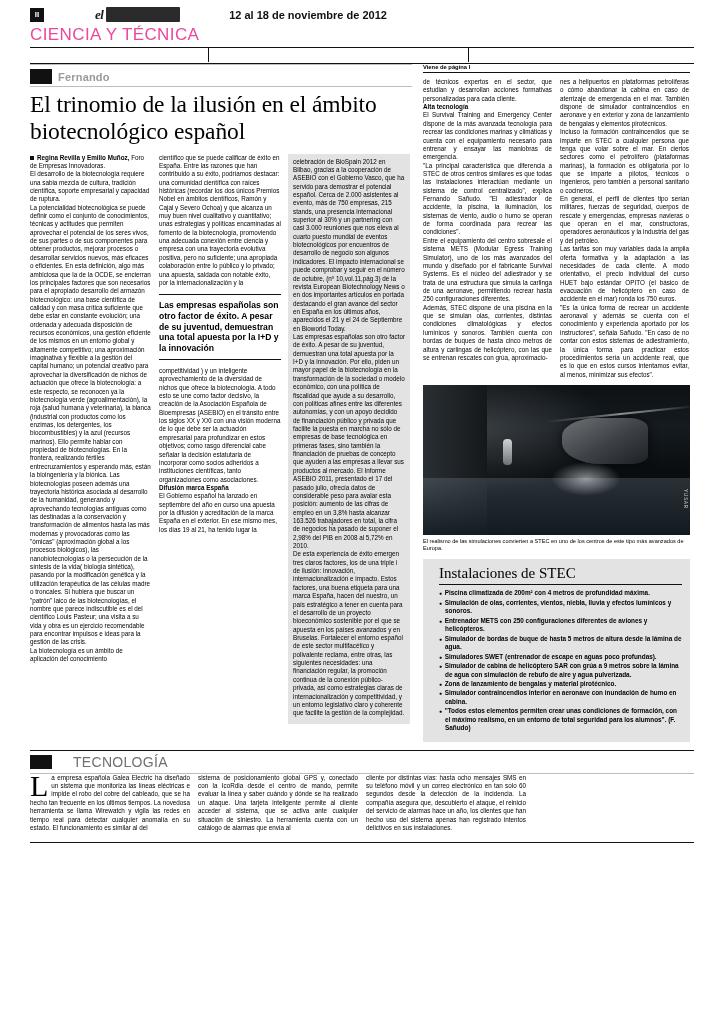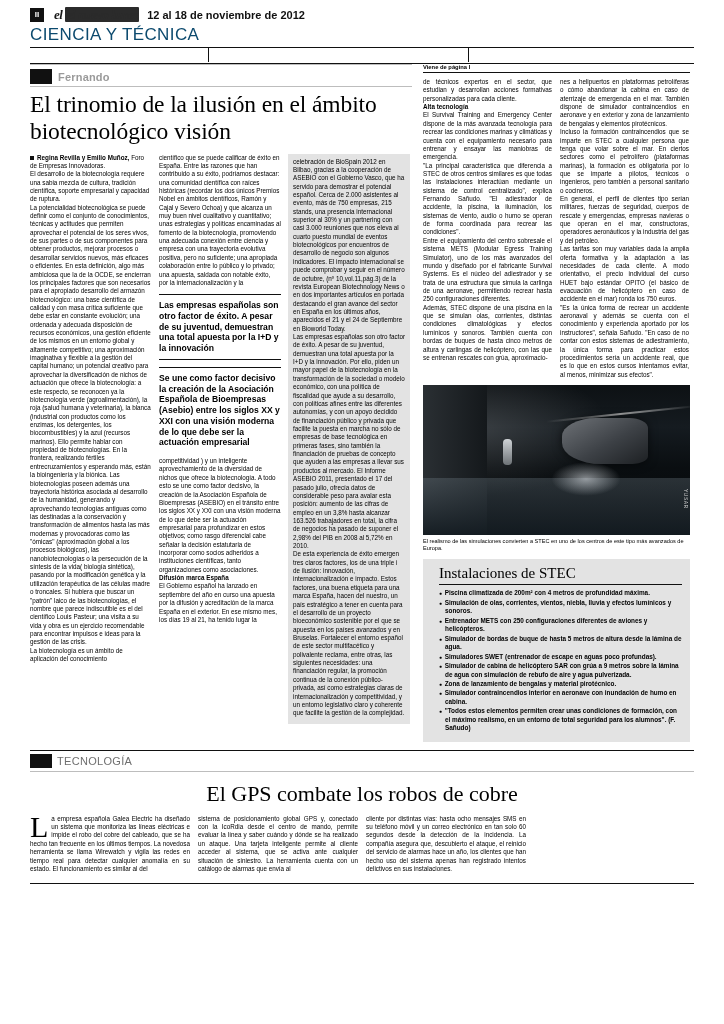--- a/index.html
+++ b/index.html
@@ -8,37 +8,37 @@
     width:724px; height:1024px;
     background:#ffffff;
     font-family:"Liberation Sans", sans-serif;
     color:#000;
     position:relative;
     overflow:hidden;
   }
   .page { width:724px; height:1024px; position:relative; padding:0 14px; }
 
   
-  .masthead { display:flex; align-items:center; height:22px; padding-top:8px; }
+  .masthead { display:flex; align-items:center; height:22px; padding-top:8px;gap:41px; }
   .folio-box {
     width:14px; height:14px; background:#111; color:#fff;
     font-size:8px; line-height:14px; text-align:center; font-weight:bold;
     margin-left:16px;
   }
   .logo {
     margin-left:10px; font-family:"Liberation Serif", serif;
     font-weight:bold; font-style:italic; font-size:13px;
     letter-spacing:-0.4px; color:#1a1a1a;
     filter:blur(0.35px);
   }
   .logo .lg2 { background:#2b2b2b; color:#2b2b2b; border-radius:1px; padding:0 1px; }
   .issue-date { margin-left:8px; font-size:11px; font-weight:bold; color:#111; }
 
   .section-title {
-    font-size:17px; letter-spacing:0.4px; color:#0c4a6e;
+    font-size:17px; letter-spacing:0.4px; color:#ec4899;
     padding:3px 0 2px 16px; font-weight:400;
   }
   .rule-thick { border-top:1.6px solid #111; margin:0 16px 0 16px; }
 
   
   .colrules { position:relative; height:16px; margin:0 16px; }
   .colrules i { position:absolute; top:0; bottom:2px; width:1px; background:#111; }
   .colrules .bot { position:absolute; left:0; right:0; bottom:0; height:1px; background:#111; }
 
   
@@ -142,21 +142,21 @@
   .inst-box li {
     font-size:6.4px; line-height:1.32; font-weight:bold; margin:0 0 1px 0;
     text-indent:-6px; padding-left:6px;
   }
   .inst-box li::before { content:"\25CF"; font-size:5.2px; margin-right:2.5px; }
 
   
   .bottom { margin:8px 16px 0 16px; }
   .tech-flag { display:flex; align-items:center; }
   .tech-flag .blk { width:22px; height:14px; background:#111; }
-  .tech-flag .lbl { font-size:11px; color:#6f6f6f; padding-left:5px; letter-spacing:.3px; }
+  .tech-flag .lbl { font-size:14px; color:#6f6f6f; padding-left:21px; letter-spacing:.3px; }
   .tech-rule-top { border-top:1.5px solid #111; margin-bottom:3px; }
   .tech-rule-bot { border-top:1px solid #bdbdbd; margin:3px 0 0 0; }
 
   h2.headline2 {
     font-family:"Liberation Serif", serif; font-size:22px; font-weight:400;
     text-align:center; margin:9px 0 8px 0;
   }
   .cols4 { display:flex; gap:8px; }
   .bcol { width:160px; }
   .bcol p { font-size:6.3px; line-height:1.33; margin:0; text-align:justify; }
@@ -191,38 +191,37 @@
   <div class="body-wrap">
 
     <div class="left-block">
       <div class="tribuna-rule-top"></div>
       <div class="tribuna">
         <div class="blk"></div>
         <div class="lbl">Fernando</div>
       </div>
       <div class="tribuna-rule-bot"></div>
 
-      <h1 class="headline">El trinomio de la ilusión en el ámbito biotecnológico visión</h1>
+      <h1 class="headline">El trinomio de la ilusión en el ámbito biotecnológico español</h1>
 
       <div class="cols3">
 
         <div class="col">
           <p class="byline">
             <span class="sq"></span><span>Regina Revilla y Emilio Muñoz,</span>
             <span class="norm">Foro de Empresas Innovadoras.</span>
           </p>
           <p>El desarrollo de la biotecnología requiere una sabia mezcla de cultura, tradición científica, soporte empresarial y capacidad de ruptura.</p>
           <p>La potencialidad biotecnológica se puede definir como el conjunto de conocimientos, técnicas y actitudes que permiten aprovechar el potencial de los seres vivos, de sus partes o de sus componentes para obtener productos, mejorar procesos o desarrollar servicios nuevos, más eficaces o eficientes. En esta definición, algo más ambiciosa que la de la OCDE, se encierran los principales factores que son necesarios para el apropiado desarrollo del armazón biotecnológico: una base científica de calidad y con masa crítica suficiente que debe estar en constante evolución; una ordenada y adecuada disposición de recursos económicos, una gestión eficiente de los mismos en un entorno global y altamente competitivo; una aproximación imaginativa y flexible a la gestión del capital humano; un potencial creativo para aprovechar la diversificación de nichos de actuación que ofrece la biotecnología: a este respecto, se reconocen ya la biotecnología verde (agroalimentación), la roja (salud humana y veterinaria), la blanca (industrial con productos como los enzimas, los detergentes, los biocombustibles) y la azul (recursos marinos). Ello permite hablar con propiedad de biotecnologías. En la frontera, realizando fértiles entrecruzamientos y esperando más, están la bioingeniería y la biónica. Las biotecnologías poseen además una trayectoria histórica asociada al desarrollo de la humanidad, generando y aprovechando tecnologías antiguas como las destinadas a la conservación y transformación de alimentos hasta las más modernas y provocadoras como las "ómicas" (aproximación global a los procesos biológicos), las nanobiotecnologías o la persecución de la síntesis de la vida( biología sintética), pasando por la modificación genética y la utilización terapéutica de las células madre o troncales. Si hubiera que buscar un "patrón" laico de las biotecnologías, el nombre que parece indiscutible es el del científico Louis Pasteur; una visita a su vida y obra es un ejercicio recomendable para encontrar impulsos e ideas para la gestión de las crisis.</p>
           <p>La biotecnología es un ámbito de aplicación del conocimiento</p>
         </div>
 
         <div class="col">
           <p>científico  que se puede calificar de éxito en España. Entre las razones que han contribuido a su éxito, podríamos destacar: una comunidad científica con raíces históricas (recordar los dos únicos Premios Nobel en ámbitos científicos, Ramón y Cajal y Severo Ochoa) y que alcanza un muy buen nivel cualitativo y cuantitativo; unas estrategias y políticas encaminadas al fomento de la biotecnología, promoviendo una adecuada conexión entre ciencia y empresa con una trayectoria evolutiva positiva, pero no suficiente;  una apropiada colaboración entre lo público y lo privado;  una apuesta, saldada con notable éxito, por la internacionalización y la</p>
           <div class="pullquote">Las empresas españolas son otro factor de éxito. A pesar de su juventud, demuestran una total apuesta por la I+D y la innovación</div>
-          <div class="pullquote nobot">Se une como factor decisivo la creación de la Asociación Española de Bioempresas (Asebio) entre los siglos XX y XXI con una visión moderna de lo que debe ser la actuación empresarial</div>
           <p>competitividad ) y un inteligente aprovechamiento de la diversidad de nichos que ofrece la biotecnología. A todo esto se une como factor decisivo, la creación de la Asociación Española de Bioempresas (ASEBIO) en el tránsito entre los siglos XX y XXI con una visión moderna de lo que debe ser la actuación empresarial para profundizar en estos objetivos; como rasgo diferencial cabe señalar la decisión estatutaria de incorporar como socios adheridos a instituciones científicas, tanto organizaciones como asociaciones.</p>
           <p class="subhead">Difusión marca España</p>
           <p>El Gobierno español ha lanzado en septiembre del año en curso una apuesta por la difusión y acreditación de la marca España en el exterior. En ese mismo mes, los días 19 al 21, ha tenido lugar la</p>
         </div>
 
         <div class="col gray-col">
           <p>celebración de BioSpain 2012 en Bilbao, gracias a la cooperación de ASEBIO con el Gobierno Vasco, que ha servido para demostrar el potencial  español. Cerca de 2.000 asistentes al evento, más de 750 empresas, 215 stands, una presencia internacional superior al 30% y un partnering con casi 3.000 reuniones que nos eleva al cuarto puesto mundial de eventos biotecnológicos por encuentros de desarrollo de negocio son algunos indicadores. El impacto internacional se puede comprobar y seguir en el número de octubre, (nº 10,vol.11,pág.3) de la revista European Biotechnology News o en dos importantes artículos en portada destacando el gran avance del sector en España en los últimos años, aparecidos el 21 y el 24 de Septiembre en Bioworld Today.</p>
           <p>Las empresas españolas  son otro factor de éxito. A pesar de su juventud, demuestran una total apuesta por la I+D y la innovación. Por ello, piden un mayor papel de la biotecnología en la transformación de la sociedad o modelo económico, con una política de fiscalidad que ayude a su desarrollo, con políticas afines entre las diferentes autonomías, y con un apoyo decidido de financiación público y privada que facilite la puesta en marcha no sólo de empresas de base tecnológica en primeras fases, sino también la financiación de pruebas de concepto que ayuden a las empresas a llevar sus productos al mercado. El Informe ASEBIO 2011, presentado el 17 del pasado julio, ofrecía datos de considerable peso para avalar esta posición: aumento de  las cifras de empleo en un 3,8% hasta alcanzar 163.526 trabajadores en total, la cifra de negocios ha pasado de suponer el 2,98% del PIB en 2008 al 5,72%  en 2010.</p>
           <p>De esta experiencia de éxito emergen tres claros factores, los de una triple i de ilusión: innovación, internacionalización e impacto. Estos factores, una buena etiqueta para una marca España, hacen del nuestro, un país estratégico a tener en cuenta para el desarrollo de un proyecto bioeconómico sostenible por el que se apuesta en los países avanzados y en Bruselas. Fortalecer el entorno español de este sector multifacético y polivalente reclama, entre otras, las siguientes necesidades: una financiación regular, la promoción continua de la conexión público-privada, así como estrategias claras de internacionalización y competitividad, y un  entorno legislativo claro y coherente que facilite la gestión de la complejidad.</p>
         </div>
@@ -281,21 +280,20 @@
   </div>
 
   <div class="bottom">
     <div class="tech-rule-top"></div>
     <div class="tech-flag">
       <div class="blk"></div>
       <div class="lbl">TECNOLOGÍA</div>
     </div>
     <div class="tech-rule-bot"></div>
 
-    <h2 class="headline2">El GPS combate los robos de cobre</h2>
 
     <div class="cols4">
       <div class="bcol">
         <p><span class="dropcap">L</span><span>a empresa española Galea Electric ha diseñado un sistema que monitoriza las líneas eléctricas e impide el robo del cobre del cableado, que se ha hecho tan frecuente en los últimos tiempos. La novedosa herramienta se llama Wirewatch y vigila las redes en tiempo real para detectar cualquier anomalía en su estado.
 El funcionamiento es similar al del</span></p>
       </div>
       <div class="bcol">
         <p>sistema de posicionamiento global GPS y, conectado con la IcoRdia desde el centro de mando, permite evaluar la línea y saber cuándo y dónde se ha realizado un ataque. Una tarjeta inteligente permite al cliente acceder al sistema, que se activa ante cualquier situación de siniestro.
 La herramienta cuenta con un catálogo de alarmas que envía al</p>
       </div>

